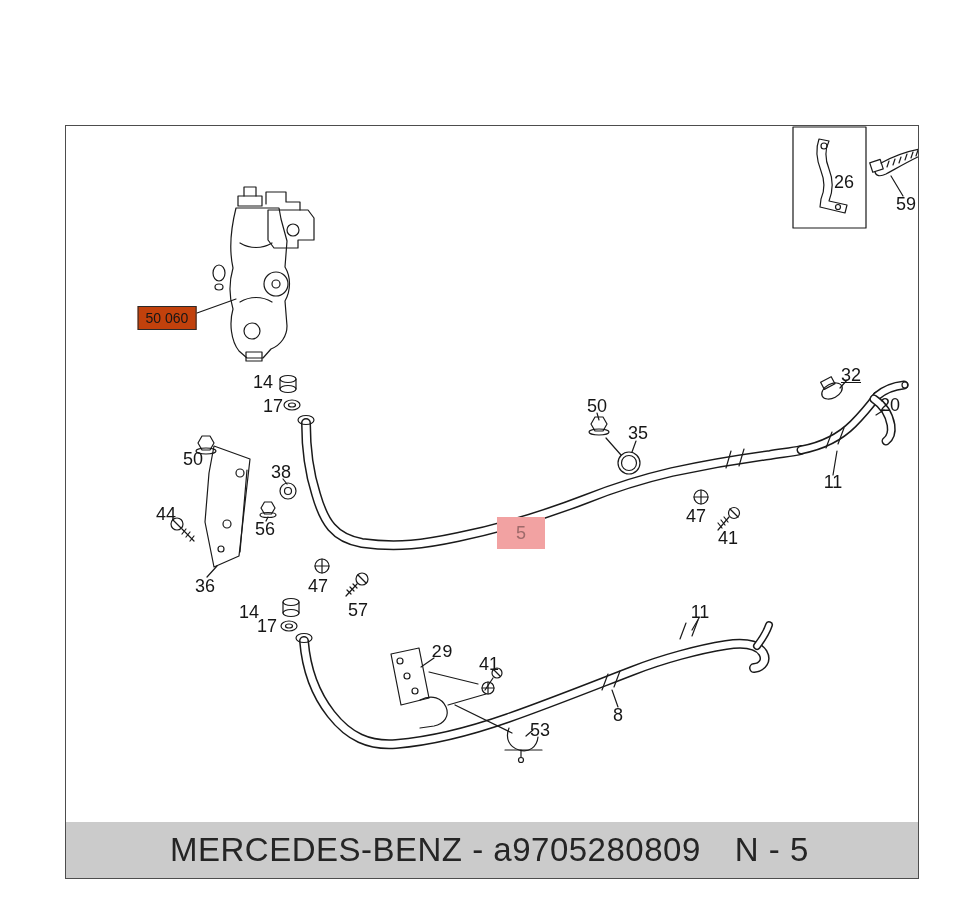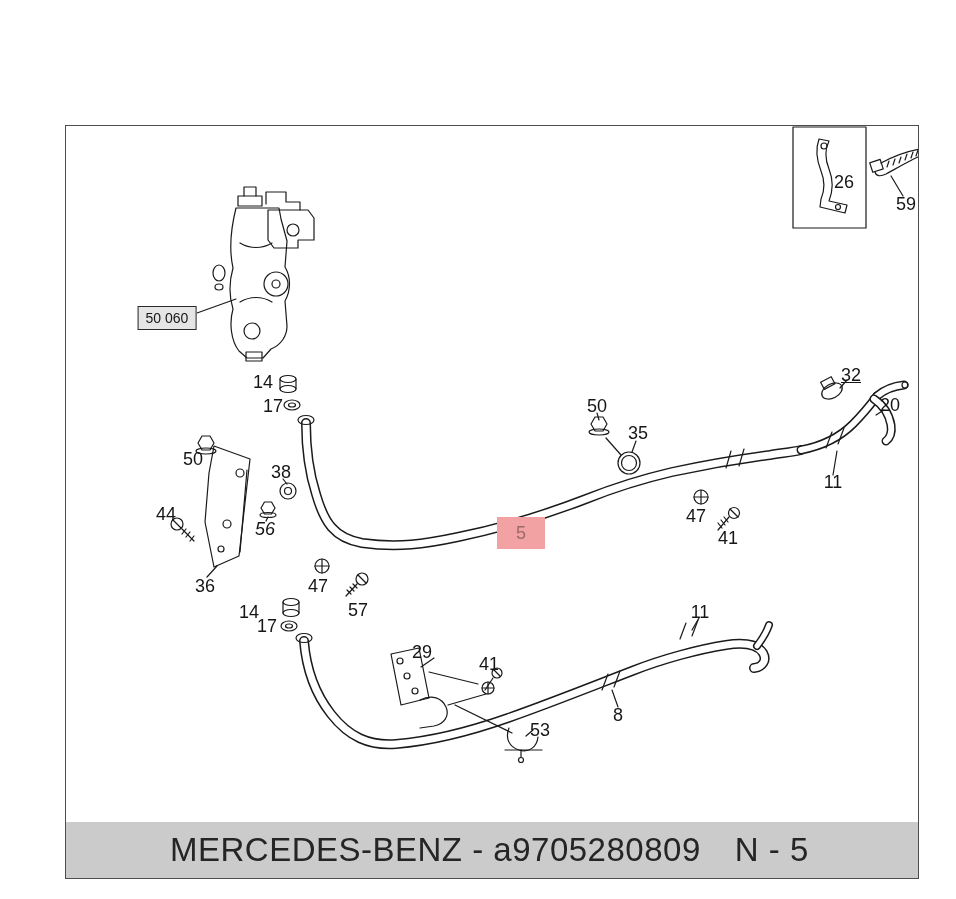--- a/index.html
+++ b/index.html
@@ -10,21 +10,21 @@
     position:absolute; left:65px; top:125px; width:854px; height:754px;
     border:1px solid var(--frame-border, #4d4d4d); background:#fff;
   }
   .art { position:absolute; left:0; top:0; z-index:1; }
   .callout-layer { position:absolute; inset:0; z-index:3; pointer-events:none; }
   .callout {
     position:absolute; transform:translate(-50%,-50%);
     font-size:18px; color:#161616; white-space:nowrap; line-height:1;
     pointer-events:auto;
   }
-  .callout.boxed { border:1px solid #2a2a2a; background:#e5e5e5; padding:4px 7px; font-size:14px; }
+  .callout.boxed { border:1px solid #2a2a2a; background:#c2410c; padding:4px 7px; font-size:14px; }
   .callout.highlight {
     background:var(--highlight-bg, #f2a2a2);
     color:var(--highlight-ink, #9e6a6a);
     padding:7px 19px;
   }
   .footer {
     position:absolute; left:0; right:0; bottom:0; height:56px; z-index:2;
     background:var(--footer-bg, #cbcbcb);
     display:flex; align-items:center; padding-left:104px; gap:34px;
     font-size:33px; color:#252525; letter-spacing:0.5px;
@@ -224,35 +224,35 @@
     </g>
   </svg>
 
   <div class="callout-layer" id="callout-layer">
       <div class="callout boxed" style="left: 101px; top: 192px;">50 060</div>
       <div class="callout" style="left: 197px; top: 256px;">14</div>
       <div class="callout" style="left: 207px; top: 280px;">17</div>
       <div class="callout" style="left: 127px; top: 333px;">50</div>
       <div class="callout" style="left: 215px; top: 346px;">38</div>
       <div class="callout" style="left: 100px; top: 388px;">44</div>
-      <div class="callout" style="left: 199px; top: 403px; font-style: italic;">56</div>
+      <div class="callout" style="left: 199px; top: 403px;">56</div>
       <div class="callout" style="left: 139px; top: 460px;">36</div>
       <div class="callout" style="left: 252px; top: 460px;">47</div>
       <div class="callout" style="left: 292px; top: 484px;">57</div>
       <div class="callout highlight" style="left: 455px; top: 407px;">5</div>
       <div class="callout" style="left: 531px; top: 280px;">50</div>
       <div class="callout" style="left: 572px; top: 307px;">35</div>
       <div class="callout" style="left: 630px; top: 390px;">47</div>
       <div class="callout" style="left: 662px; top: 412px;">41</div>
       <div class="callout" style="left: 785px; top: 249px; text-decoration: underline;">32</div>
       <div class="callout" style="left: 824px; top: 279px;">20</div>
       <div class="callout" style="left: 767px; top: 356px;">11</div>
       <div class="callout" style="left: 183px; top: 486px;">14</div>
       <div class="callout" style="left: 201px; top: 500px;">17</div>
-      <div class="callout" style="left: 356px; top: 526px;">29</div>
+      <div class="callout" style="left: 376px; top: 526px; font-family: Liberation Mono, monospace;">29</div>
       <div class="callout" style="left: 423px; top: 538px;">41</div>
       <div class="callout" style="left: 634px; top: 486px;">11</div>
       <div class="callout" style="left: 552px; top: 589px;">8</div>
       <div class="callout" style="left: 474px; top: 604px;">53</div>
       <div class="callout" style="left: 778px; top: 56px;">26</div>
       <div class="callout" style="left: 840px; top: 78px;">59</div>
     </div>
 
   <div class="footer">
     <span>MERCEDES-BENZ - a9705280809</span>

